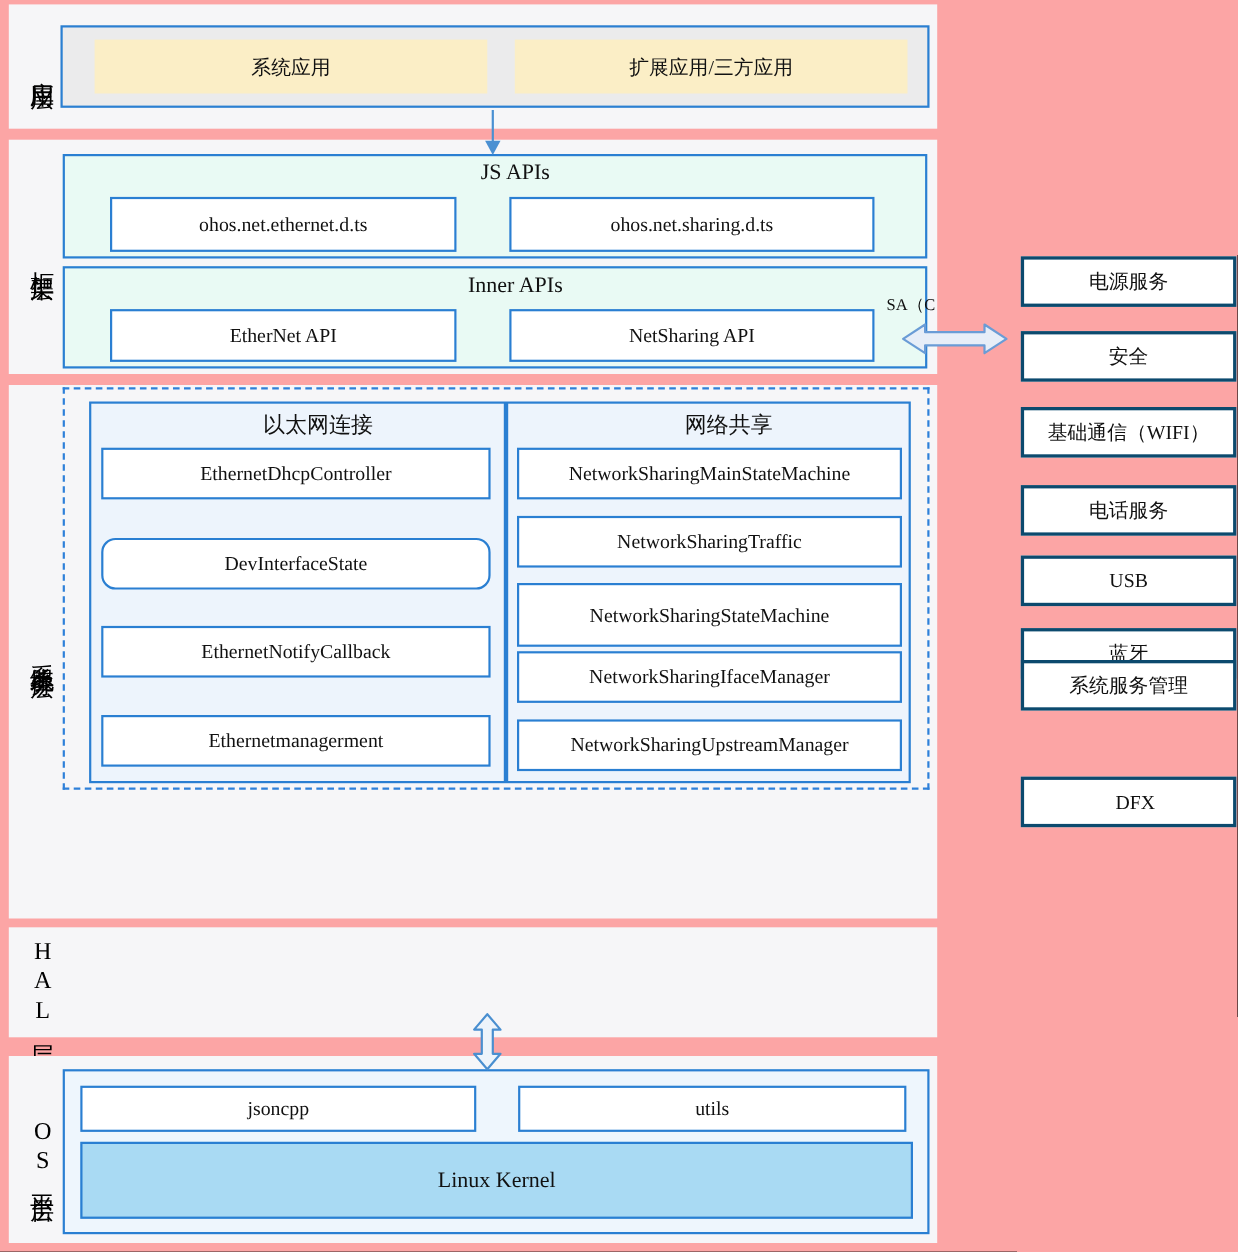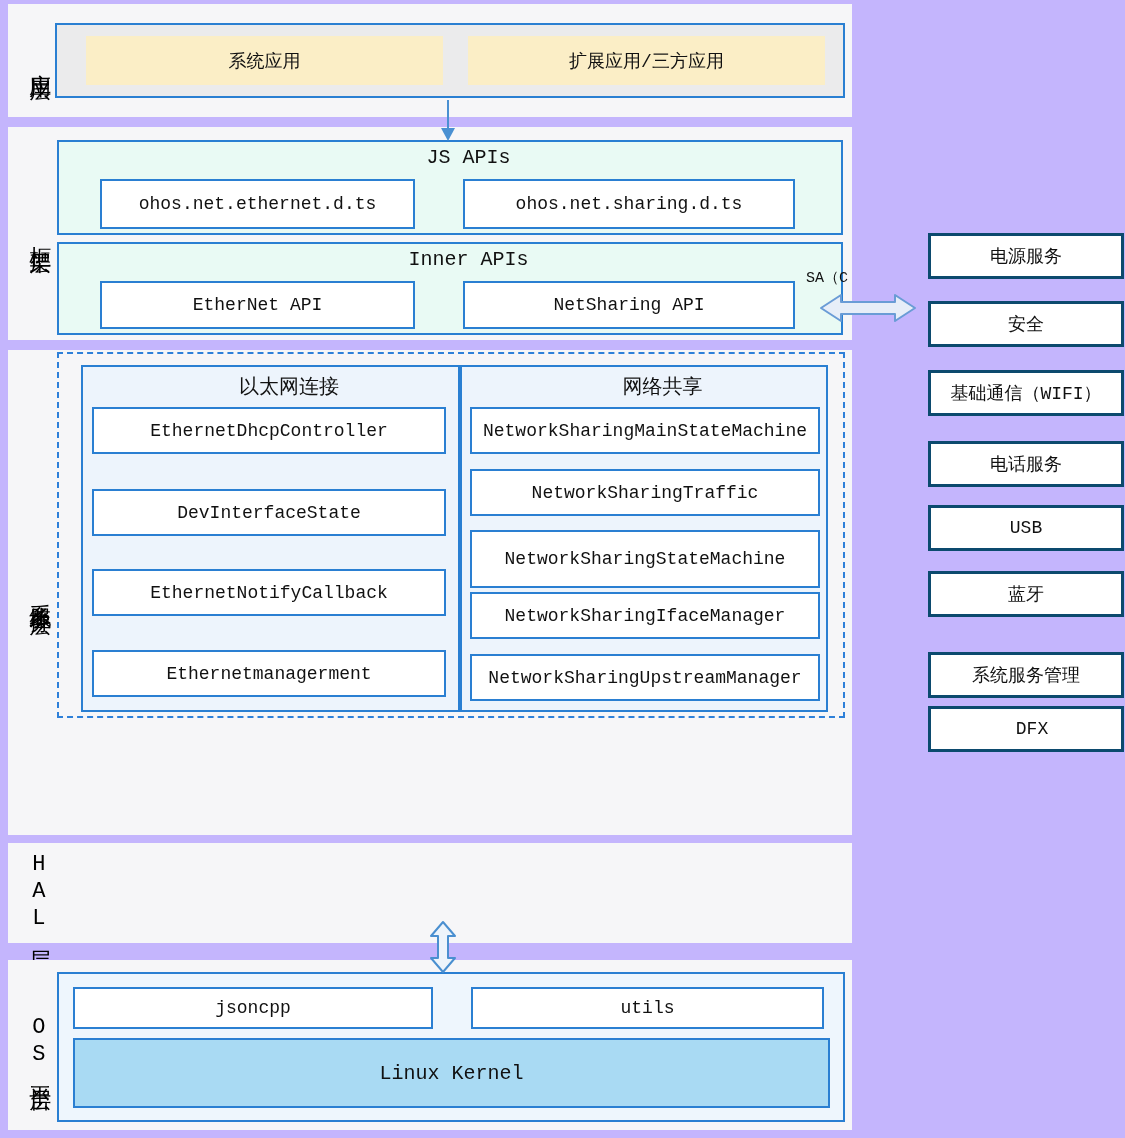--- a/index.html
+++ b/index.html
@@ -1,18 +1,18 @@
 <!DOCTYPE html>
 <html><head>
 <meta charset="utf-8">
 <style>
   html,body{margin:0;padding:0;background:#000;}
   .canvas{
-    position:relative;width:1125px;height:1138px;background:#c4b5fd;overflow:hidden;
-    font-family:Liberation Mono, monospace;color:#111;
+    position:relative;width:1125px;height:1138px;background:#fca5a5;overflow:hidden;
+    font-family:Liberation Serif, serif;color:#111;
   }
   .band{position:absolute;left:8px;width:844px;background:#f6f6f8;}
   .vlabel{
     position:absolute;left:18px;top:50%;transform:translateY(-50%);
     writing-mode:vertical-rl;text-orientation:upright;
     font-size:22px;letter-spacing:3px;line-height:1.15;color:#000;white-space:nowrap;
   }
   .bbox{position:absolute;box-sizing:border-box;border:2px solid #2a7fd2;}
   .cbox{display:flex;align-items:center;justify-content:center;text-align:center;}
   .white{background:#fff;}
@@ -67,21 +67,21 @@
   </svg>
 
   <section class="band" style="top:350px;height:485px;">
     <div class="vlabel">系统服务层</div>
 
     <div class="dashed" style="left:49px;top:2px;width:788px;height:366px;">
 
       <div class="bbox" style="left:22px;top:11px;width:379px;height:347px;background:#edf4fc;">
         <div class="sectitle" style="top:6px;">以太网连接</div>
         <div class="bbox cbox white itemtxt" style="left:9px;top:40px;width:354px;height:47px;">EthernetDhcpController</div>
-        <div class="bbox cbox white itemtxt" style="left:9px;top:122px;width:354px;height:47px;">DevInterfaceState</div>
+        <div class="bbox cbox white itemtxt" style="left:9px;top:122px;width:354px;height:47px;border-radius:13px;">DevInterfaceState</div>
         <div class="bbox cbox white itemtxt" style="left:9px;top:202px;width:354px;height:47px;">EthernetNotifyCallback</div>
         <div class="bbox cbox white itemtxt" style="left:9px;top:283px;width:354px;height:47px;">Ethernetmanagerment</div>
       </div>
 
       <div class="bbox" style="left:401px;top:11px;width:368px;height:347px;background:#edf4fc;">
         <div class="sectitle" style="top:6px;">网络共享</div>
         <div class="bbox cbox white itemtxt" style="left:8px;top:40px;width:350px;height:47px;">NetworkSharingMainStateMachine</div>
         <div class="bbox cbox white itemtxt" style="left:8px;top:102px;width:350px;height:47px;">NetworkSharingTraffic</div>
         <div class="bbox cbox white itemtxt" style="left:8px;top:163px;width:350px;height:58px;">NetworkSharingStateMachine</div>
         <div class="bbox cbox white itemtxt" style="left:8px;top:225px;width:350px;height:47px;">NetworkSharingIfaceManager</div>
@@ -109,16 +109,16 @@
       <div class="bbox cbox" style="left:14px;top:64px;width:757px;height:70px;background:#a9daf3;font-size:20px;">Linux Kernel</div>
     </div>
   </section>
 
   <div class="sabox" style="top:233px;">电源服务</div>
   <div class="sabox" style="top:301px;">安全</div>
   <div class="sabox" style="top:370px;">基础通信（WIFI）</div>
   <div class="sabox" style="top:441px;">电话服务</div>
   <div class="sabox" style="top:505px;">USB</div>
   <div class="sabox" style="top:571px;">蓝牙</div>
-  <div class="sabox" style="top:652px;">系统服务管理</div>
+  <div class="sabox" style="top:600px;">系统服务管理</div>
   <div class="sabox" style="top:706px;padding-left:12px;">DFX</div>
 
 </div>
 
 </body></html>

